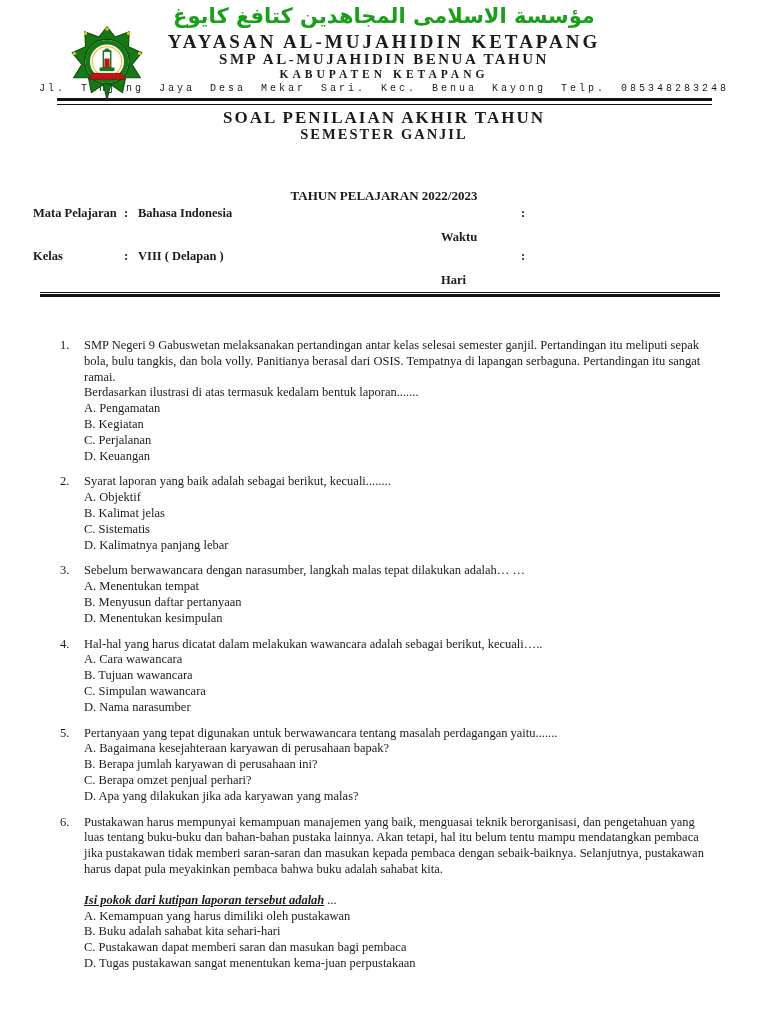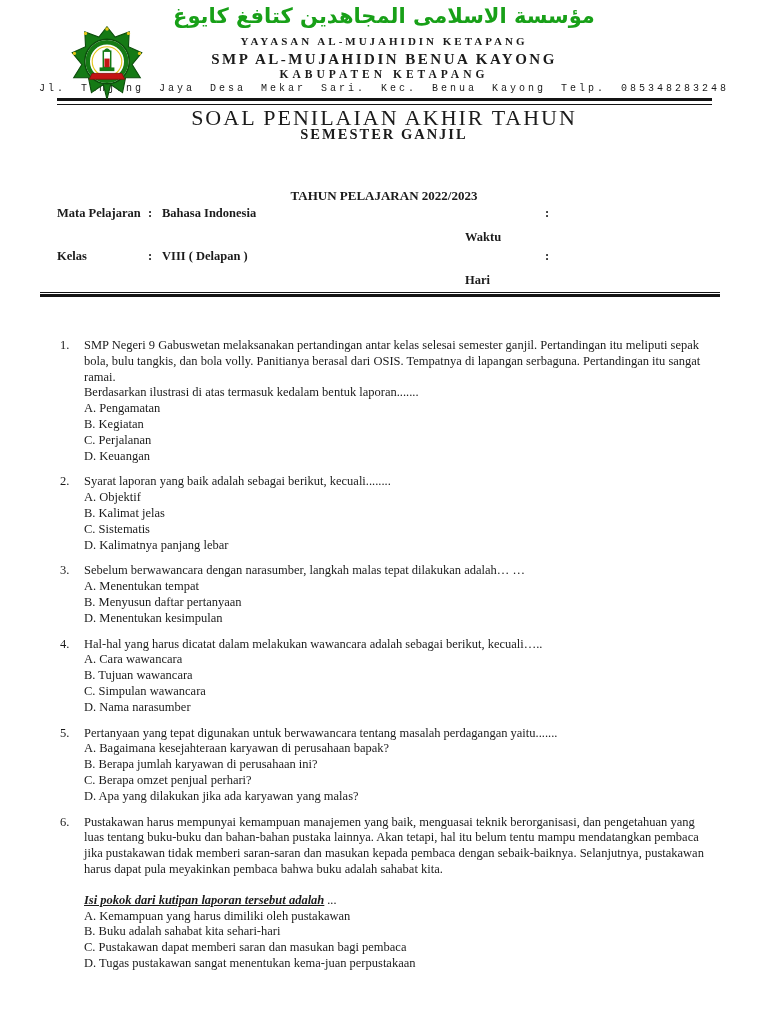--- a/index.html
+++ b/index.html
@@ -16,21 +16,21 @@
   
   .letterhead{position:relative;padding-top:3px;text-align:center;}
   .logo{position:absolute;left:70px;top:26px;width:74px;height:74px;z-index:2;}
   .arabic{
     font-family:"DejaVu Sans", sans-serif;
     color:#18a018;
     font-size:21px;line-height:27px;font-weight:bold;
     direction:rtl;
   }
   .found{
-    font-size:11px;line-height:19px;letter-spacing:3px;
+    font-size:19px;line-height:19px;letter-spacing:3px;
     font-weight:600;margin-top:2px;
   }
   .school{
     font-size:15px;line-height:17px;letter-spacing:2.5px;
     font-weight:600;
   }
   .regency{
     font-size:11.5px;line-height:13px;letter-spacing:4px;font-weight:600;
   }
   .address{
@@ -39,25 +39,25 @@
     white-space:nowrap;margin-top:1px;
   }
   .rule-double{
     margin:3px 56px 0 57px;
     border-top:3.5px solid #141414;
     border-bottom:1.5px solid #141414;
     height:2.5px;
   }
   
   .titleblock{text-align:center;margin-top:4px;}
-  .t1{font-size:22px;line-height:18px;letter-spacing:2px;font-weight:400;}
+  .t1{font-size:17px;line-height:18px;letter-spacing:2px;font-weight:700;}
   .t2{font-size:14.5px;line-height:15px;letter-spacing:2px;font-weight:600;}
   .t3{font-size:13px;line-height:15px;font-weight:bold;margin-top:46px;}
   
-  .meta{margin-top:3px;padding:0 52px 0 57px;font-weight:bold;font-size:12.5px;}
+  .meta{margin-top:3px;padding:0 52px 0 33px;font-weight:bold;font-size:12.5px;}
   .meta-row{display:flex;line-height:15px;margin-bottom:4px;}
   .m-left{width:408px;display:flex;}
   .m-label{width:91px;}
   .m-colon{width:14px;}
   .m-value{flex:1;}
   .m-right{display:flex;flex:1;}
   .m-rlabel{width:80px;margin-top:24px;}
   .rule-thick{
     margin:4px 48px 0 40px;
     border-top:1px solid #141414;
@@ -99,21 +99,21 @@
         <rect x="45" y="34" width="10" height="22" fill="none" stroke="#157a15" stroke-width="2"></rect>
         <path d="M45 34 Q50 26 55 34 Z" fill="#157a15"></path>
         <rect x="46.5" y="44" width="7" height="12" fill="#c41414"></rect>
         <rect x="40" y="56" width="20" height="5" fill="#157a15"></rect>
 
         <path d="M30 64 L70 64 L74 72 L26 72 Z" fill="#c41414" stroke="#7d0d0d" stroke-width="1"></path>
       </svg>
     </div>
     <div class="arabic">مؤسسة الاسلامى المجاهدين   كتافغ كايوغ</div>
     <div class="found">YAYASAN AL-MUJAHIDIN KETAPANG</div>
-    <div class="school">SMP AL-MUJAHIDIN BENUA KAYONG</div>
+    <div class="school">SMP AL-MUJAHIDIN BENUA TAHUN</div>
     <div class="regency">KABUPATEN KETAPANG</div>
     <div class="address">Jl. Tanjung Jaya Desa Mekar Sari. Kec. Benua Kayong Telp. 085348283248</div>
   </header>
 
   <div class="rule-double"></div>
 
   <section class="titleblock">
     <div class="t1">SOAL PENILAIAN AKHIR TAHUN</div>
     <div class="t2">SEMESTER GANJIL</div>
     <div class="t3">TAHUN PELAJARAN 2022/2023</div>

